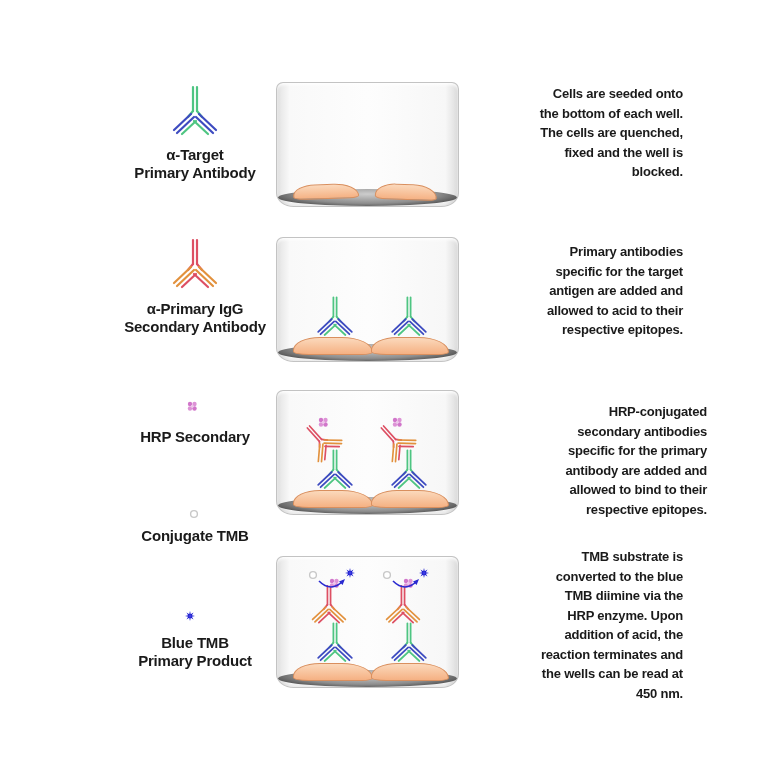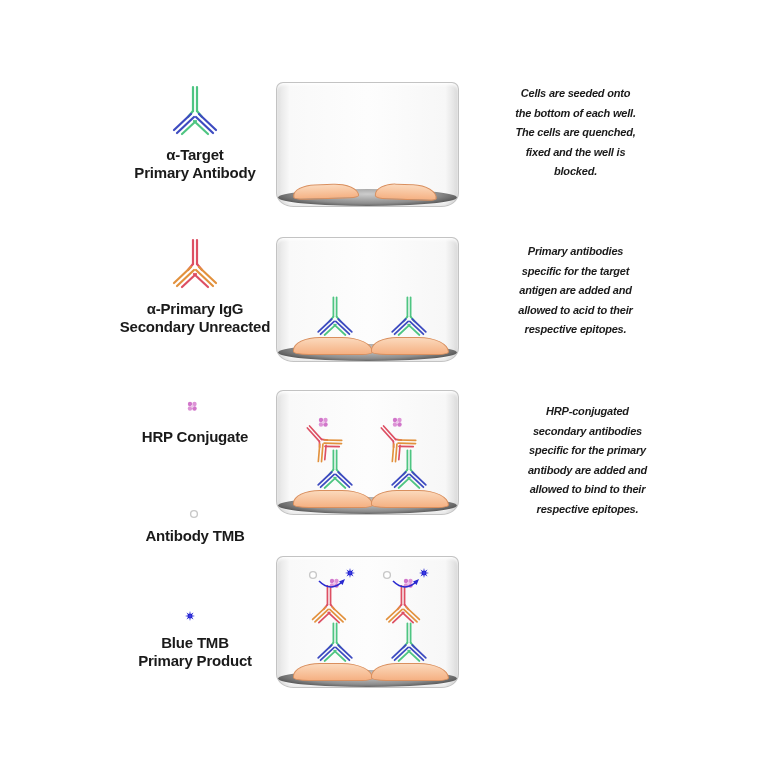--- a/index.html
+++ b/index.html
@@ -5,22 +5,22 @@
   html,body{margin:0;padding:0;background:#fff;}
   .canvas{
     position:relative;width:764px;height:764px;background:#ffffff;overflow:hidden;
     font-family:"Liberation Sans",sans-serif;color:#1a1a1a;
   }
   .lbl{
     position:absolute;text-align:center;font-weight:bold;font-size:15px;line-height:18px;
     white-space:pre-line;letter-spacing:-0.2px;
   }
   .desc{
-    position:absolute;text-align:center;font-weight:bold;font-size:11px;line-height:19.5px;
-    white-space:pre-line;width:215px;letter-spacing:-0.2px;font-style:italic;
+    position:absolute;text-align:right;font-weight:bold;font-size:13px;line-height:19.5px;
+    white-space:pre-line;width:215px;letter-spacing:-0.2px;
   }
   .well{
     position:absolute;left:276px;width:181px;height:123px;
     border:1px solid #c3c3c3;
     border-radius:7px 7px 18px 18px / 7px 7px 14px 14px;
     background:linear-gradient(to right,#e2e2e2 0%,#f9f9f9 7%,#fdfdfd 50%,#f7f7f7 93%,#dcdcdc 100%);
     box-shadow:inset 0 2px 3px rgba(255,255,255,.9), inset 0 -2px 4px rgba(0,0,0,.08);
   }
   .well-base{
     position:absolute;left:1px;right:1px;bottom:0px;height:17px;border-radius:50%;
@@ -96,31 +96,31 @@
   <svg class="icon-abs" style="left:163px;top:84px" width="64" height="58">
       <use href="#abG"></use>
     </svg>
   <div class="lbl" style="left:95px;top:146px;width:200px">α-Target
 Primary Antibody</div>
 
   <svg class="icon-abs" style="left:163px;top:237px" width="64" height="58">
       <use href="#abR"></use>
     </svg>
   <div class="lbl" style="left:85px;top:300px;width:220px">α-Primary IgG
-Secondary Unreacted</div>
+Secondary Antibody</div>
 
   <svg class="icon-abs" style="left:185px;top:399px" width="18" height="18">
       <use href="#hrp" transform="translate(5,5)"></use>
     </svg>
-  <div class="lbl" style="left:95px;top:428px;width:200px">HRP Conjugate</div>
+  <div class="lbl" style="left:95px;top:428px;width:200px">HRP Secondary</div>
 
   <svg class="icon-abs" style="left:188px;top:508px" width="12" height="12">
       <use href="#ringTMB" transform="translate(6,6)"></use>
     </svg>
-  <div class="lbl" style="left:95px;top:527px;width:200px">Antibody TMB</div>
+  <div class="lbl" style="left:95px;top:527px;width:200px">Conjugate TMB</div>
 
   <svg class="icon-abs" style="left:182px;top:608px" width="16" height="16">
       <use href="#starTMB" transform="translate(8,8)"></use>
     </svg>
   <div class="lbl" style="left:95px;top:634px;width:200px">Blue TMB
 Primary Product</div>
 
   <div class="well" style="top:82px">
     <div class="well-base"></div>
     <div class="cell" style="left:16px;bottom:7px;width:64px;height:13px;transform:rotate(-2deg)"></div>
@@ -173,21 +173,21 @@
         <g transform="translate(0,-22) scale(0.8)">
             <use href="#abG" x="-32" y="-30"></use>
           </g>
         <g transform="translate(-13,-52) rotate(-42) scale(0.75)">
             <use href="#abR" x="-32" y="-30"></use>
           </g>
         <use href="#hrp" transform="translate(-14,-74)"></use>
       </g>
     </svg>
   </div>
-  <div class="desc" style="left:480px;top:402px">HRP-conjugated
+  <div class="desc" style="left:492px;top:402px">HRP-conjugated
 secondary antibodies
 specific for the primary
 antibody are added and
 allowed to bind to their
 respective epitopes.</div>
 
   <div class="well" style="top:556px;height:130px">
     <div class="well-base"></div>
     <div class="cell" style="left:16px;bottom:6px;width:78px;height:16px"></div>
     <div class="cell" style="left:94px;bottom:6px;width:76px;height:16px"></div>
@@ -213,14 +213,22 @@
             <use href="#abR" x="-32" y="-30"></use>
           </g>
         <use href="#hrp" transform="translate(-3,-86)"></use>
         <use href="#ringTMB" transform="translate(-22,-92)"></use>
         <path d="M-16,-86 Q-4,-74 8,-86" fill="none" stroke="#2a2ad0" stroke-width="1.6"></path>
         <path d="M10,-88 L7.6,-82 L4,-85.6 Z" fill="#2a2ad0"></path>
         <use href="#starTMB" transform="translate(15,-94)"></use>
       </g>
     </svg>
   </div>
+  <div class="desc" style="left:468px;top:547px">TMB substrate is
+converted to the blue
+TMB diimine via the
+HRP enzyme. Upon
+addition of acid, the
+reaction terminates and
+the wells can be read at
+450 nm.</div>
 
 </div>
 
 </body></html>

